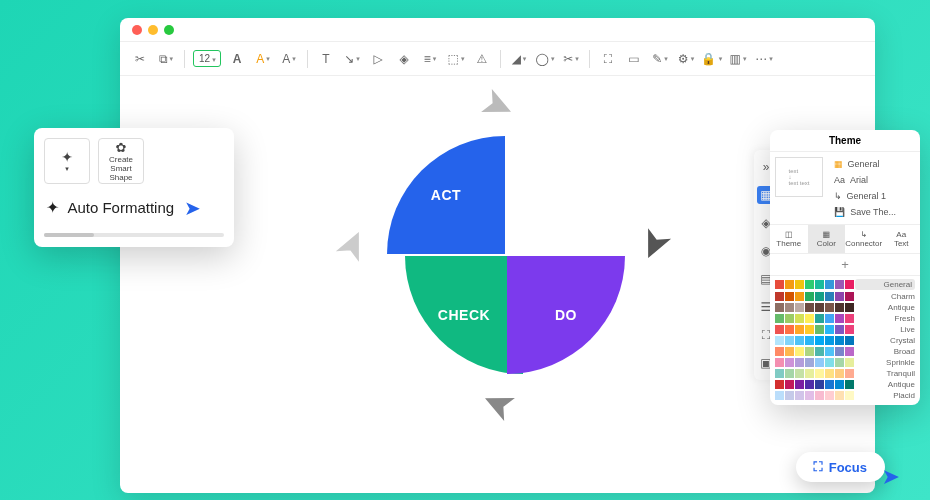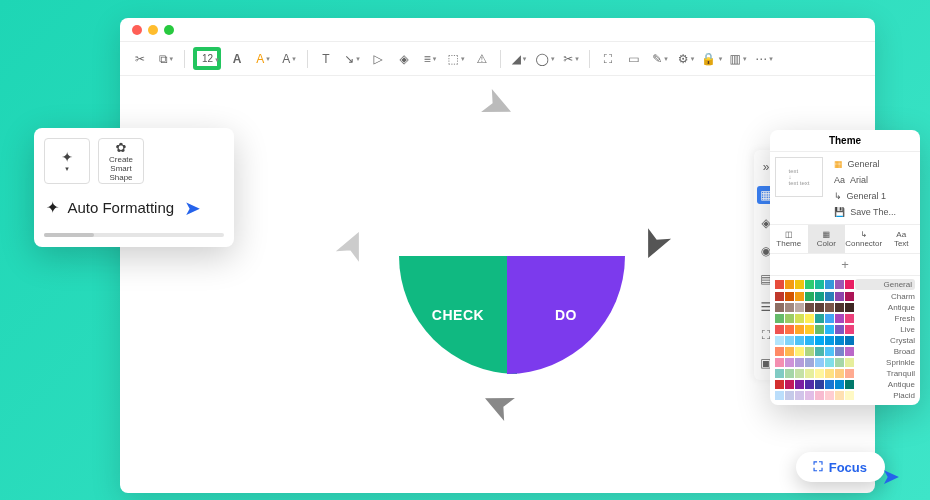--- a/index.html
+++ b/index.html
@@ -7,30 +7,30 @@
 .app-window{position:absolute;left:120px;top:18px;width:755px;height:475px;background:#fff;border-radius:8px;box-shadow:0 8px 30px rgba(0,0,0,0.15)}
 .titlebar{height:24px;display:flex;align-items:center;padding-left:12px;gap:6px;border-bottom:1px solid #eee}
 .dot{width:10px;height:10px;border-radius:50%}
 .dot.r{background:#ff5f56}.dot.y{background:#ffbd2e}.dot.g{background:#27c93f}
 .menubar{height:26px;display:flex;align-items:center;gap:22px;padding:0 14px;font-size:11px;color:#555;border-bottom:1px solid #eee}
 .menubar span{cursor:default}
 .toolbar{height:34px;display:flex;align-items:center;padding:0 10px;gap:6px;border-bottom:1px solid #eee;font-size:10px;color:#555}
 .tbtn{width:20px;height:20px;display:flex;align-items:center;justify-content:center;color:#666;font-size:12px}
 .sep{width:1px;height:18px;background:#ddd;margin:0 2px}
 .font-select{border:1px solid #ccc;padding:2px 14px 2px 6px;font-size:9.5px;border-radius:3px;color:#333;min-width:90px;background:#fff}
-.size-select{border:4px solid #22c55e;padding:2px 5px;font-size:10px;border-radius:3px;width:28px;background:#fff}
+.size-select{border:1px solid #22c55e;padding:2px 5px;font-size:10px;border-radius:3px;width:28px;background:#fff}
 .tri::after{content:"▾";font-size:7px;color:#888;margin-left:2px}
 .canvas{position:relative;width:100%;height:calc(100% - 84px);background:#fff}
 
 
 .pdca{position:absolute;left:245px;top:38px;width:280px;height:280px}
 .quad{position:absolute;width:118px;height:118px;display:flex;align-items:center;justify-content:center;color:#fff;font-weight:700;font-size:14px;letter-spacing:0.5px}
 .q-act{left:22px;top:22px;background:#2563eb;border-radius:118px 0 0 0}
 .q-plan{left:142px;top:22px;background:#f59e0b;border-radius:0 118px 0 0}
-.q-check{left:34px;top:142px;background:#10b981;border-radius:0 0 0 118px}
+.q-check{left:40px;top:142px;background:#10b981;border-radius:0 0 0 118px}
 .q-do{left:142px;top:142px;background:#7c3aed;border-radius:0 0 118px 0}
 .center-box{position:absolute;left:97px;top:110px;width:90px;height:58px;background:#fff;border-radius:10px;box-shadow:0 3px 10px rgba(0,0,0,0.2);display:flex;flex-direction:column;align-items:center;justify-content:center;font-size:10px;font-weight:600;color:#222;text-align:center;line-height:1.3}
 .arrow{position:absolute;font-size:36px;font-weight:bold}
 .ar1{left:118px;top:-30px;color:#bbb;transform:rotate(25deg)}
 .ar2{right:-25px;top:110px;color:#555;transform:rotate(115deg)}
 .ar3{left:118px;bottom:-32px;color:#888;transform:rotate(205deg)}
 .ar4{left:-28px;top:110px;color:#ccc;transform:rotate(295deg)}
 
 
 .float-left{position:absolute;left:34px;top:128px;width:200px;background:#fff;border-radius:8px;box-shadow:0 10px 35px rgba(0,0,0,0.2);padding:10px}
@@ -105,20 +105,21 @@
     <div class="tbtn tri">🔒</div>
     <div class="tbtn tri">▥</div>
     <div class="tbtn tri">⋯</div>
   </div>
   <div class="canvas">
     <div class="pdca">
       <div class="arrow ar1">➤</div>
       <div class="arrow ar2">➤</div>
       <div class="arrow ar3">➤</div>
       <div class="arrow ar4">➤</div>
+      <div class="quad q-act">ACT</div>
       <div class="quad q-check">CHECK</div>
       <div class="quad q-do">DO</div>
     </div>
   </div>
 </div>
 
 <div class="sidebar">
   <div class="sb-btn">»</div>
   <div class="sb-btn active">▦</div>
   <div class="sb-btn">◈</div>

